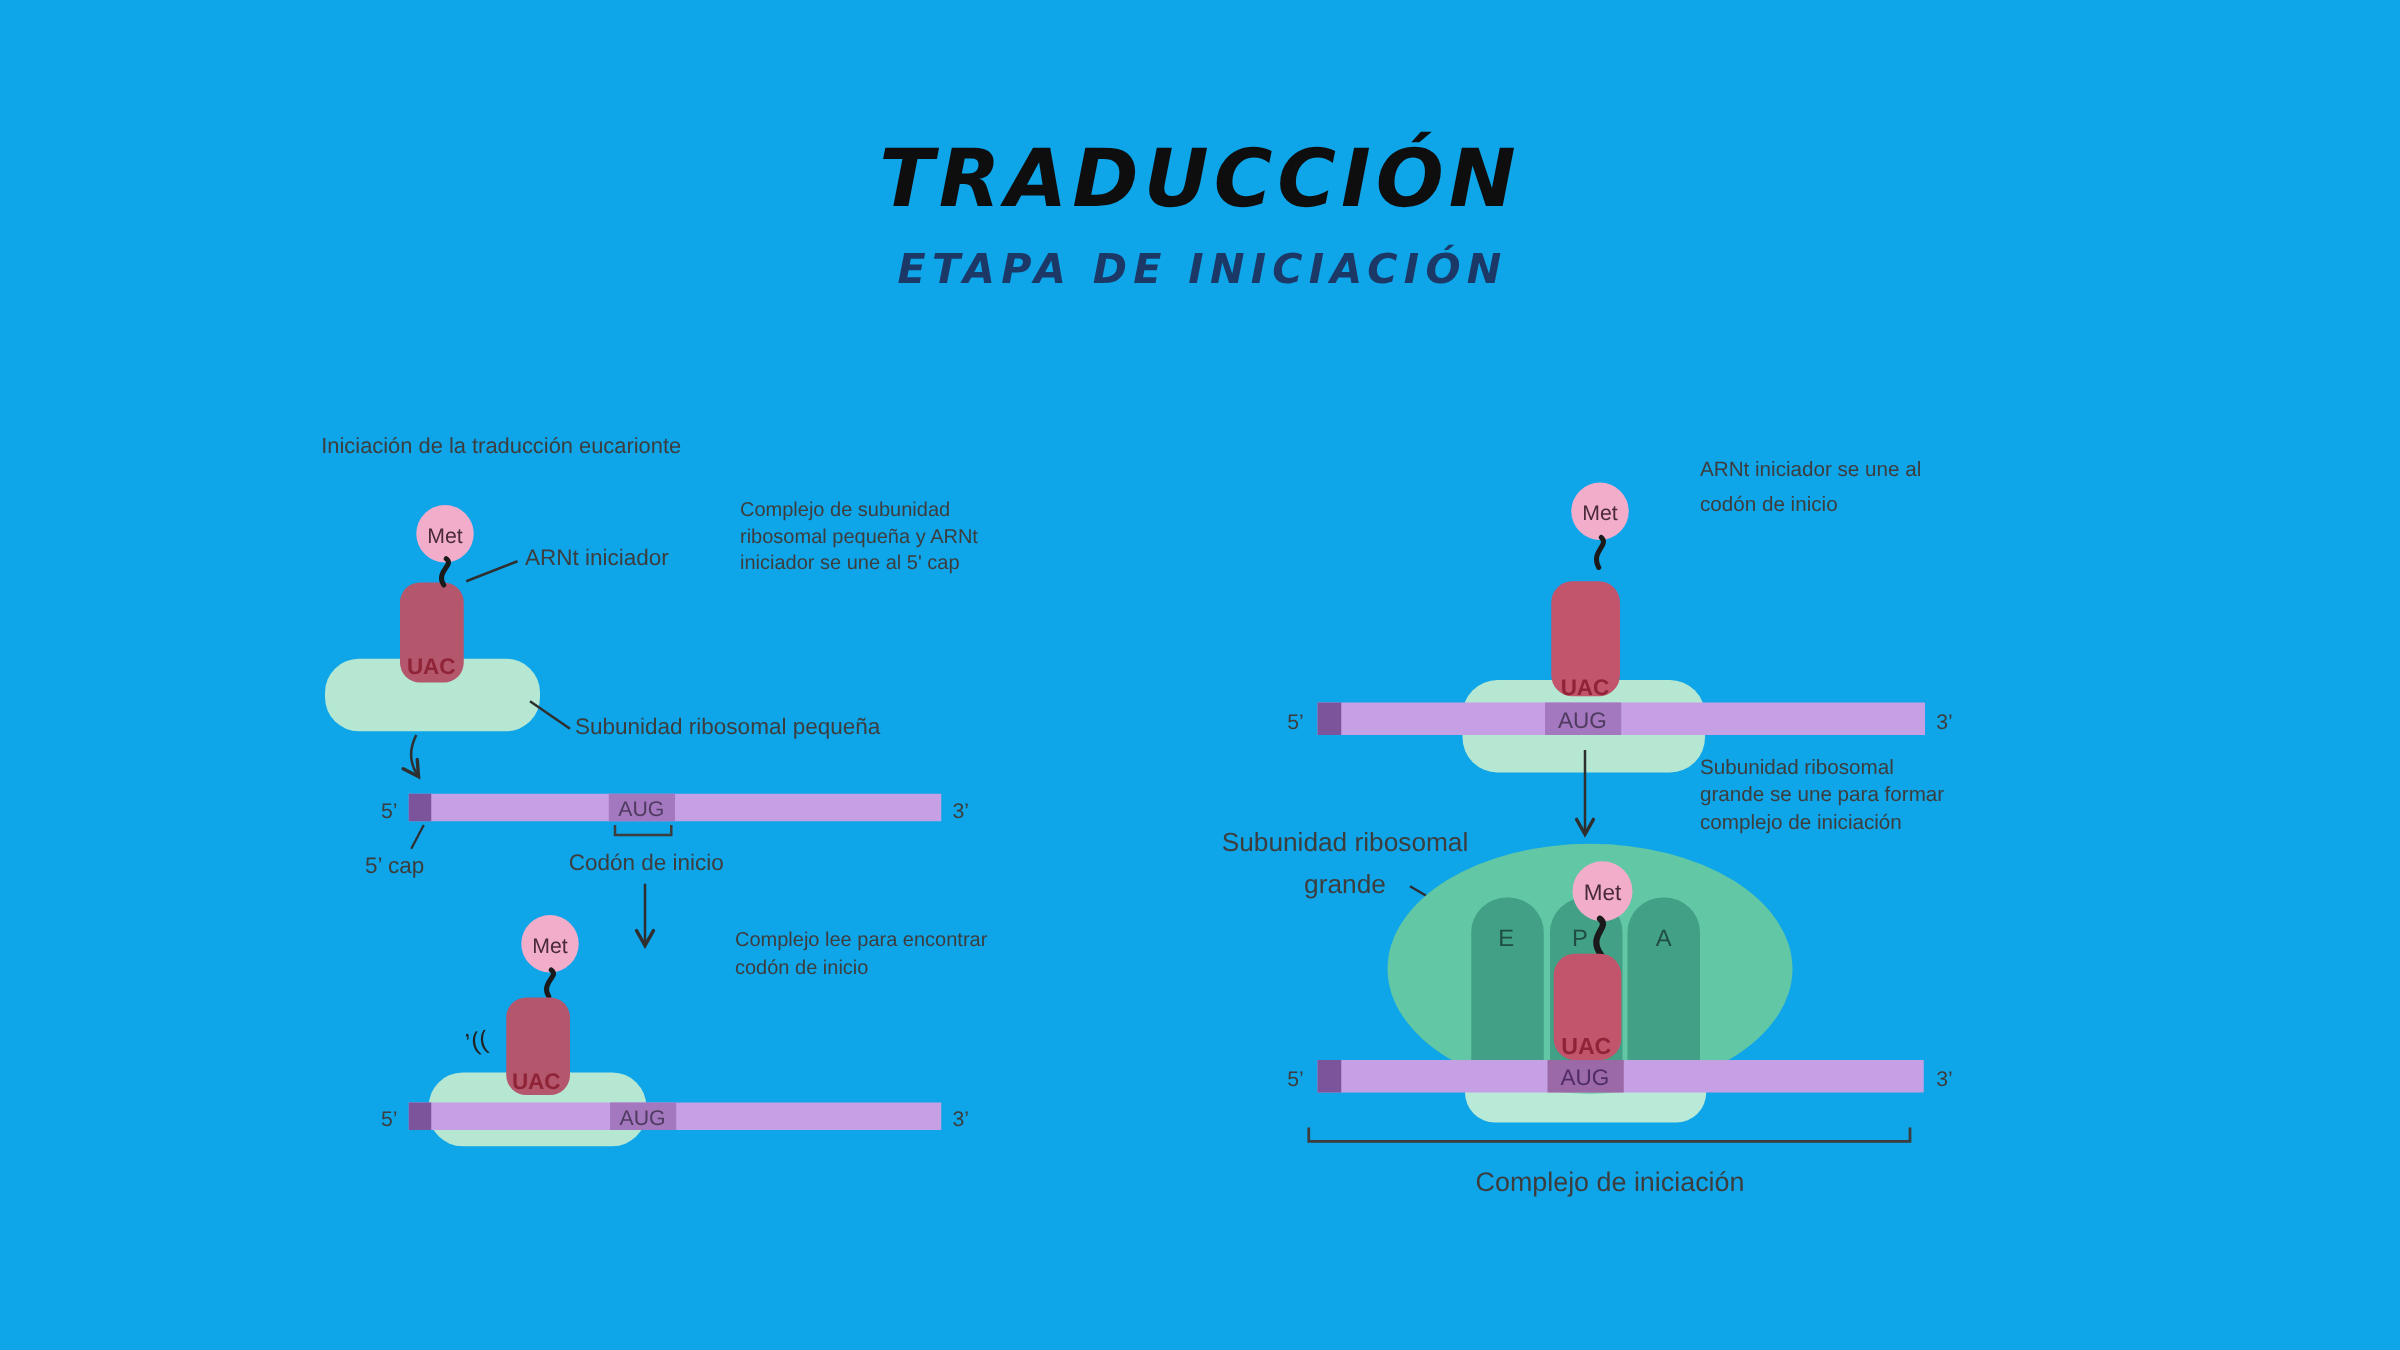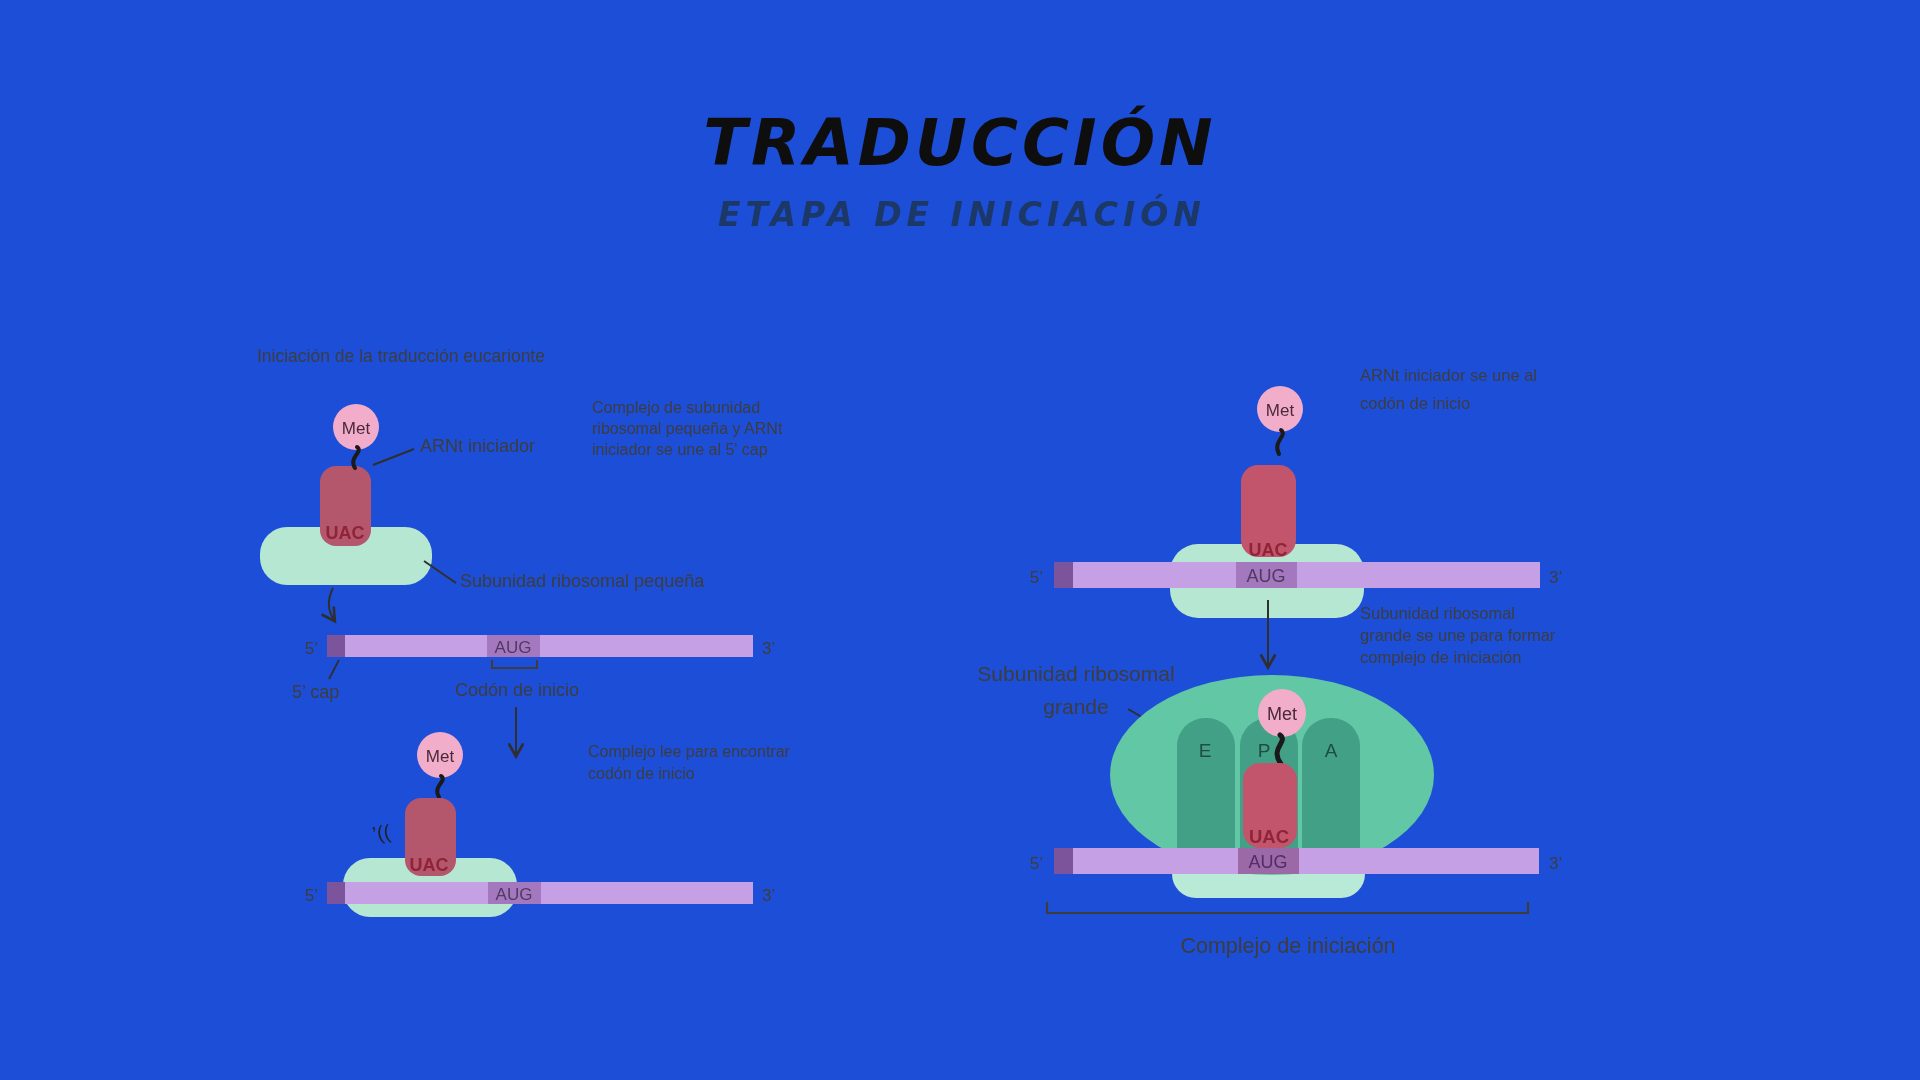--- a/index.html
+++ b/index.html
@@ -1,16 +1,16 @@
 <!DOCTYPE html>
 <html><head>
 <meta charset="utf-8">
 <style>
   html,body{margin:0;padding:0;background:#ffffff;}
-  .stage{position:relative;width:1920px;height:1080px;background:#1d4ed8;overflow:hidden;
+  .stage{position:relative;width:1920px;height:1080px;background:#0ea5e9;overflow:hidden;
          font-family:"Liberation Sans", sans-serif;}
   svg text{font-family:"Liberation Sans", sans-serif;}
   svg .title-text{font-family:"DejaVu Sans", sans-serif;}
 </style>
 </head>
 <body>
 
 <div class="stage">
 <svg width="1920" height="1080" viewBox="0 0 1920 1080">
   <defs>

